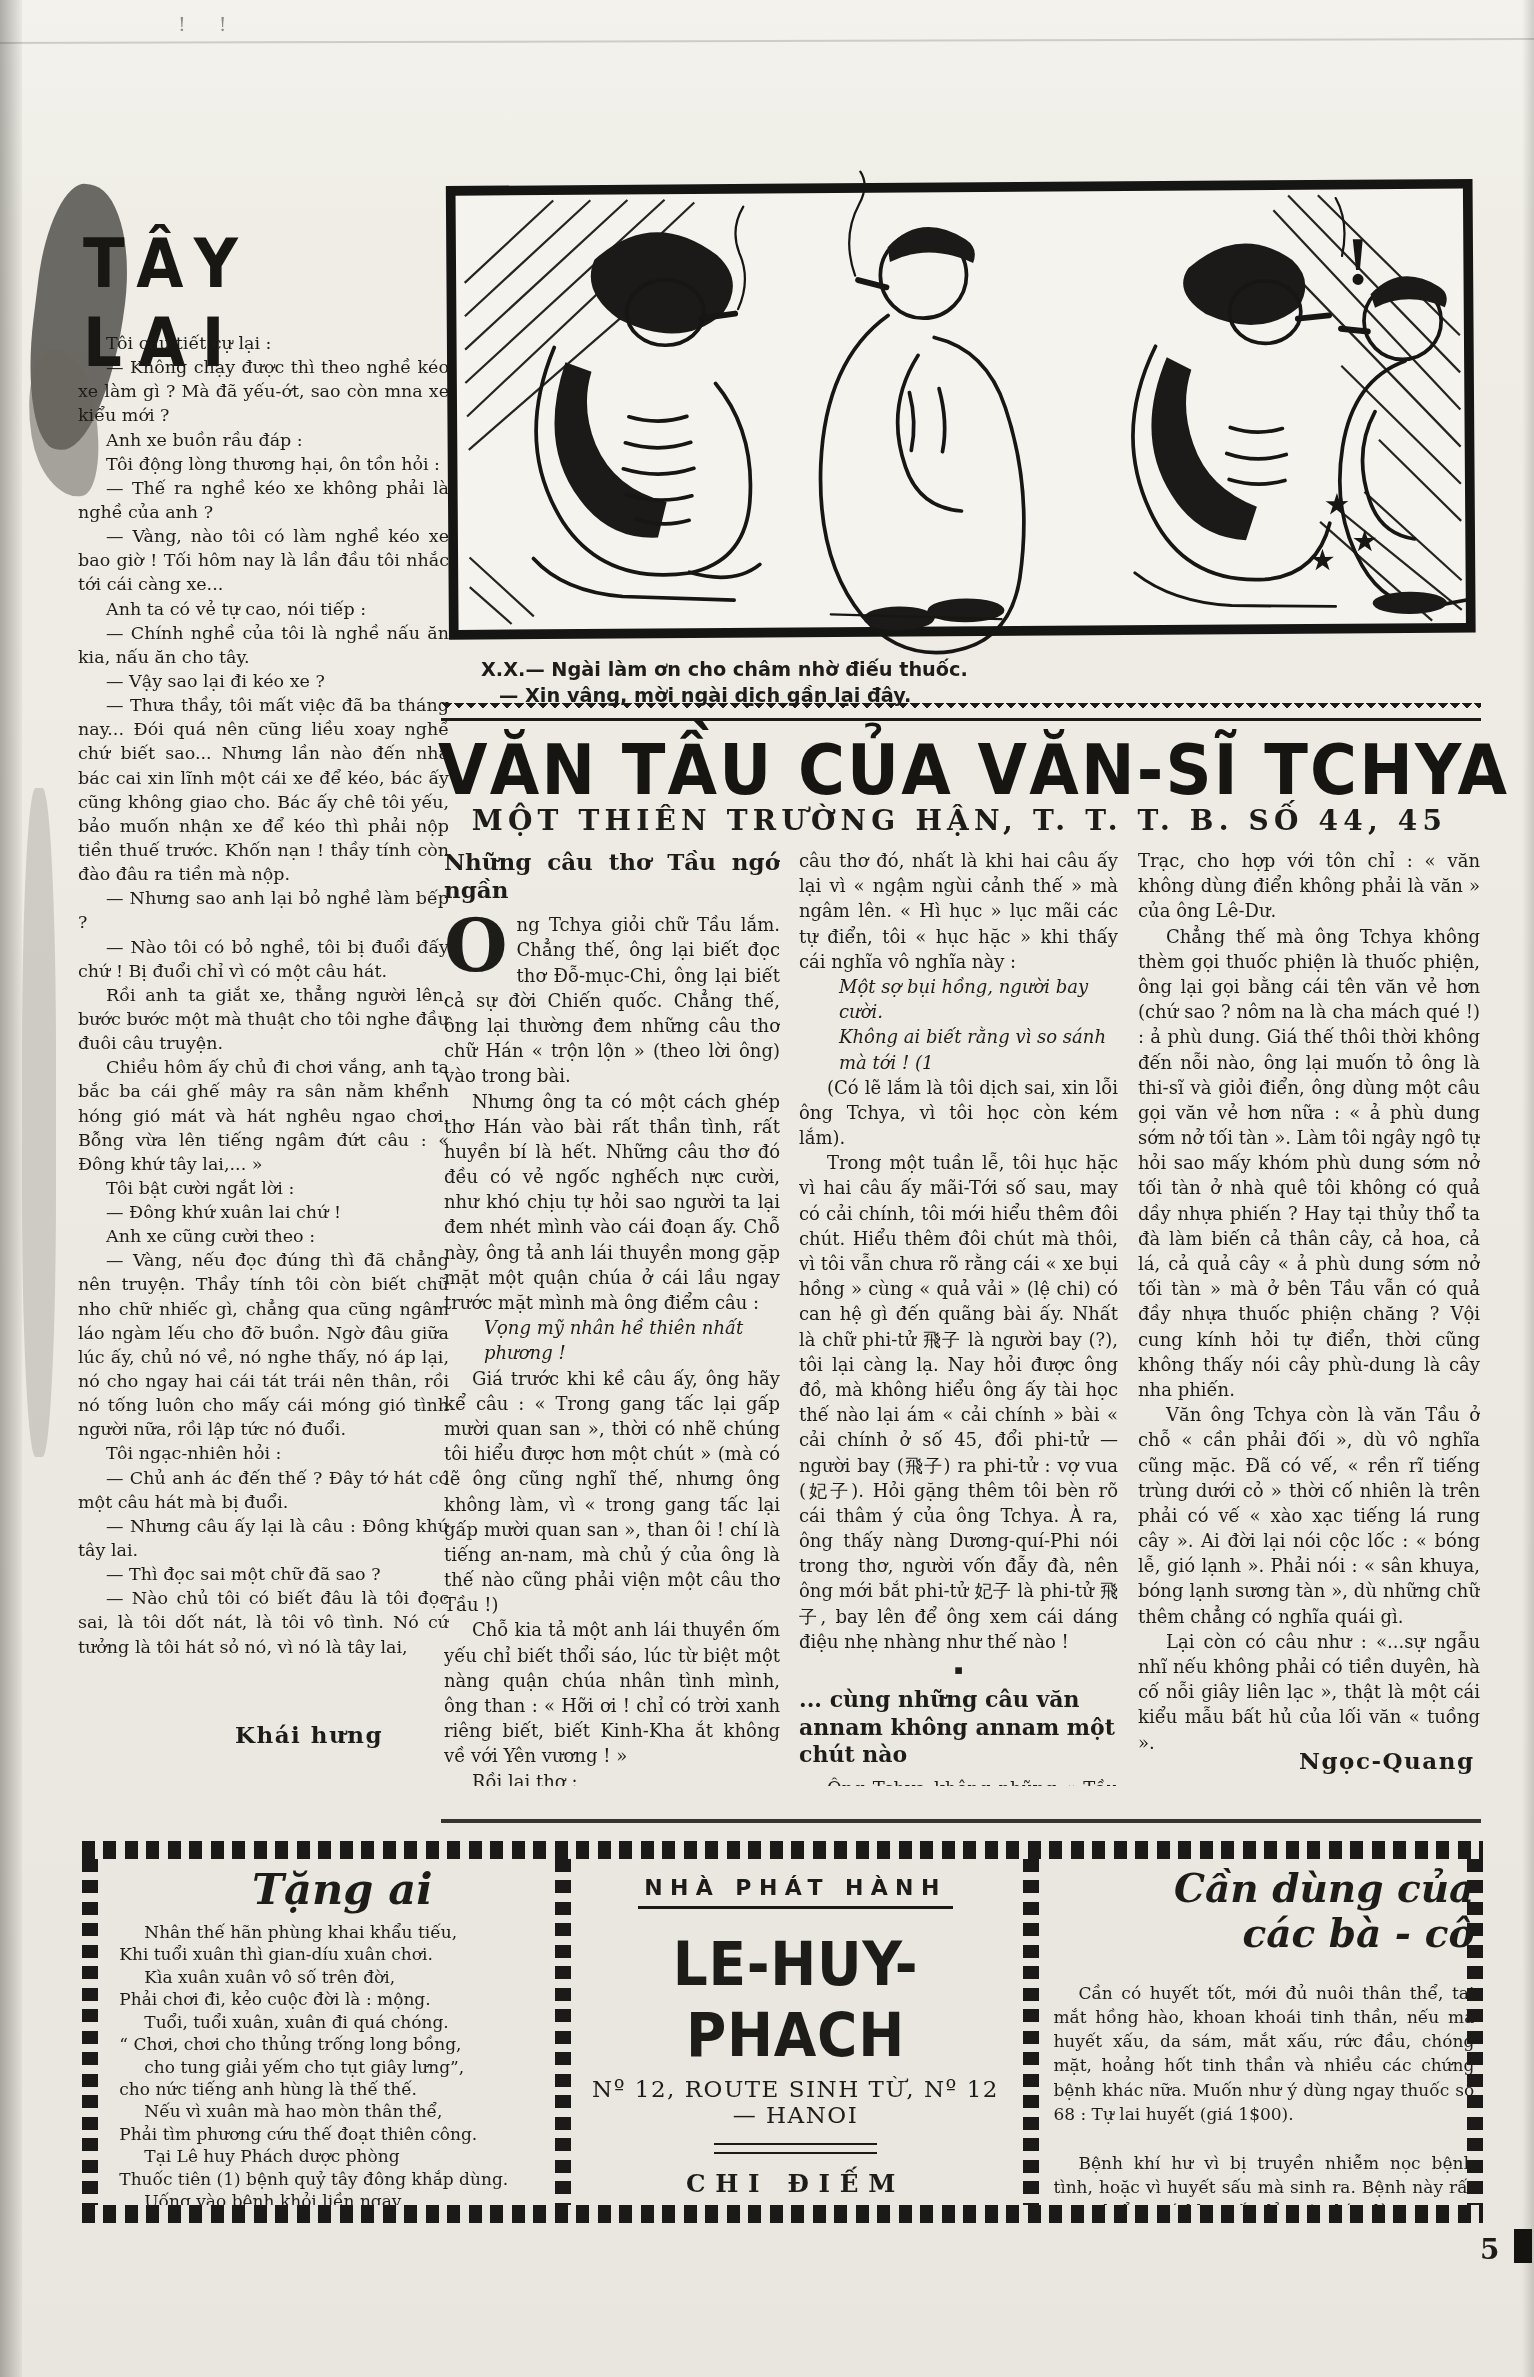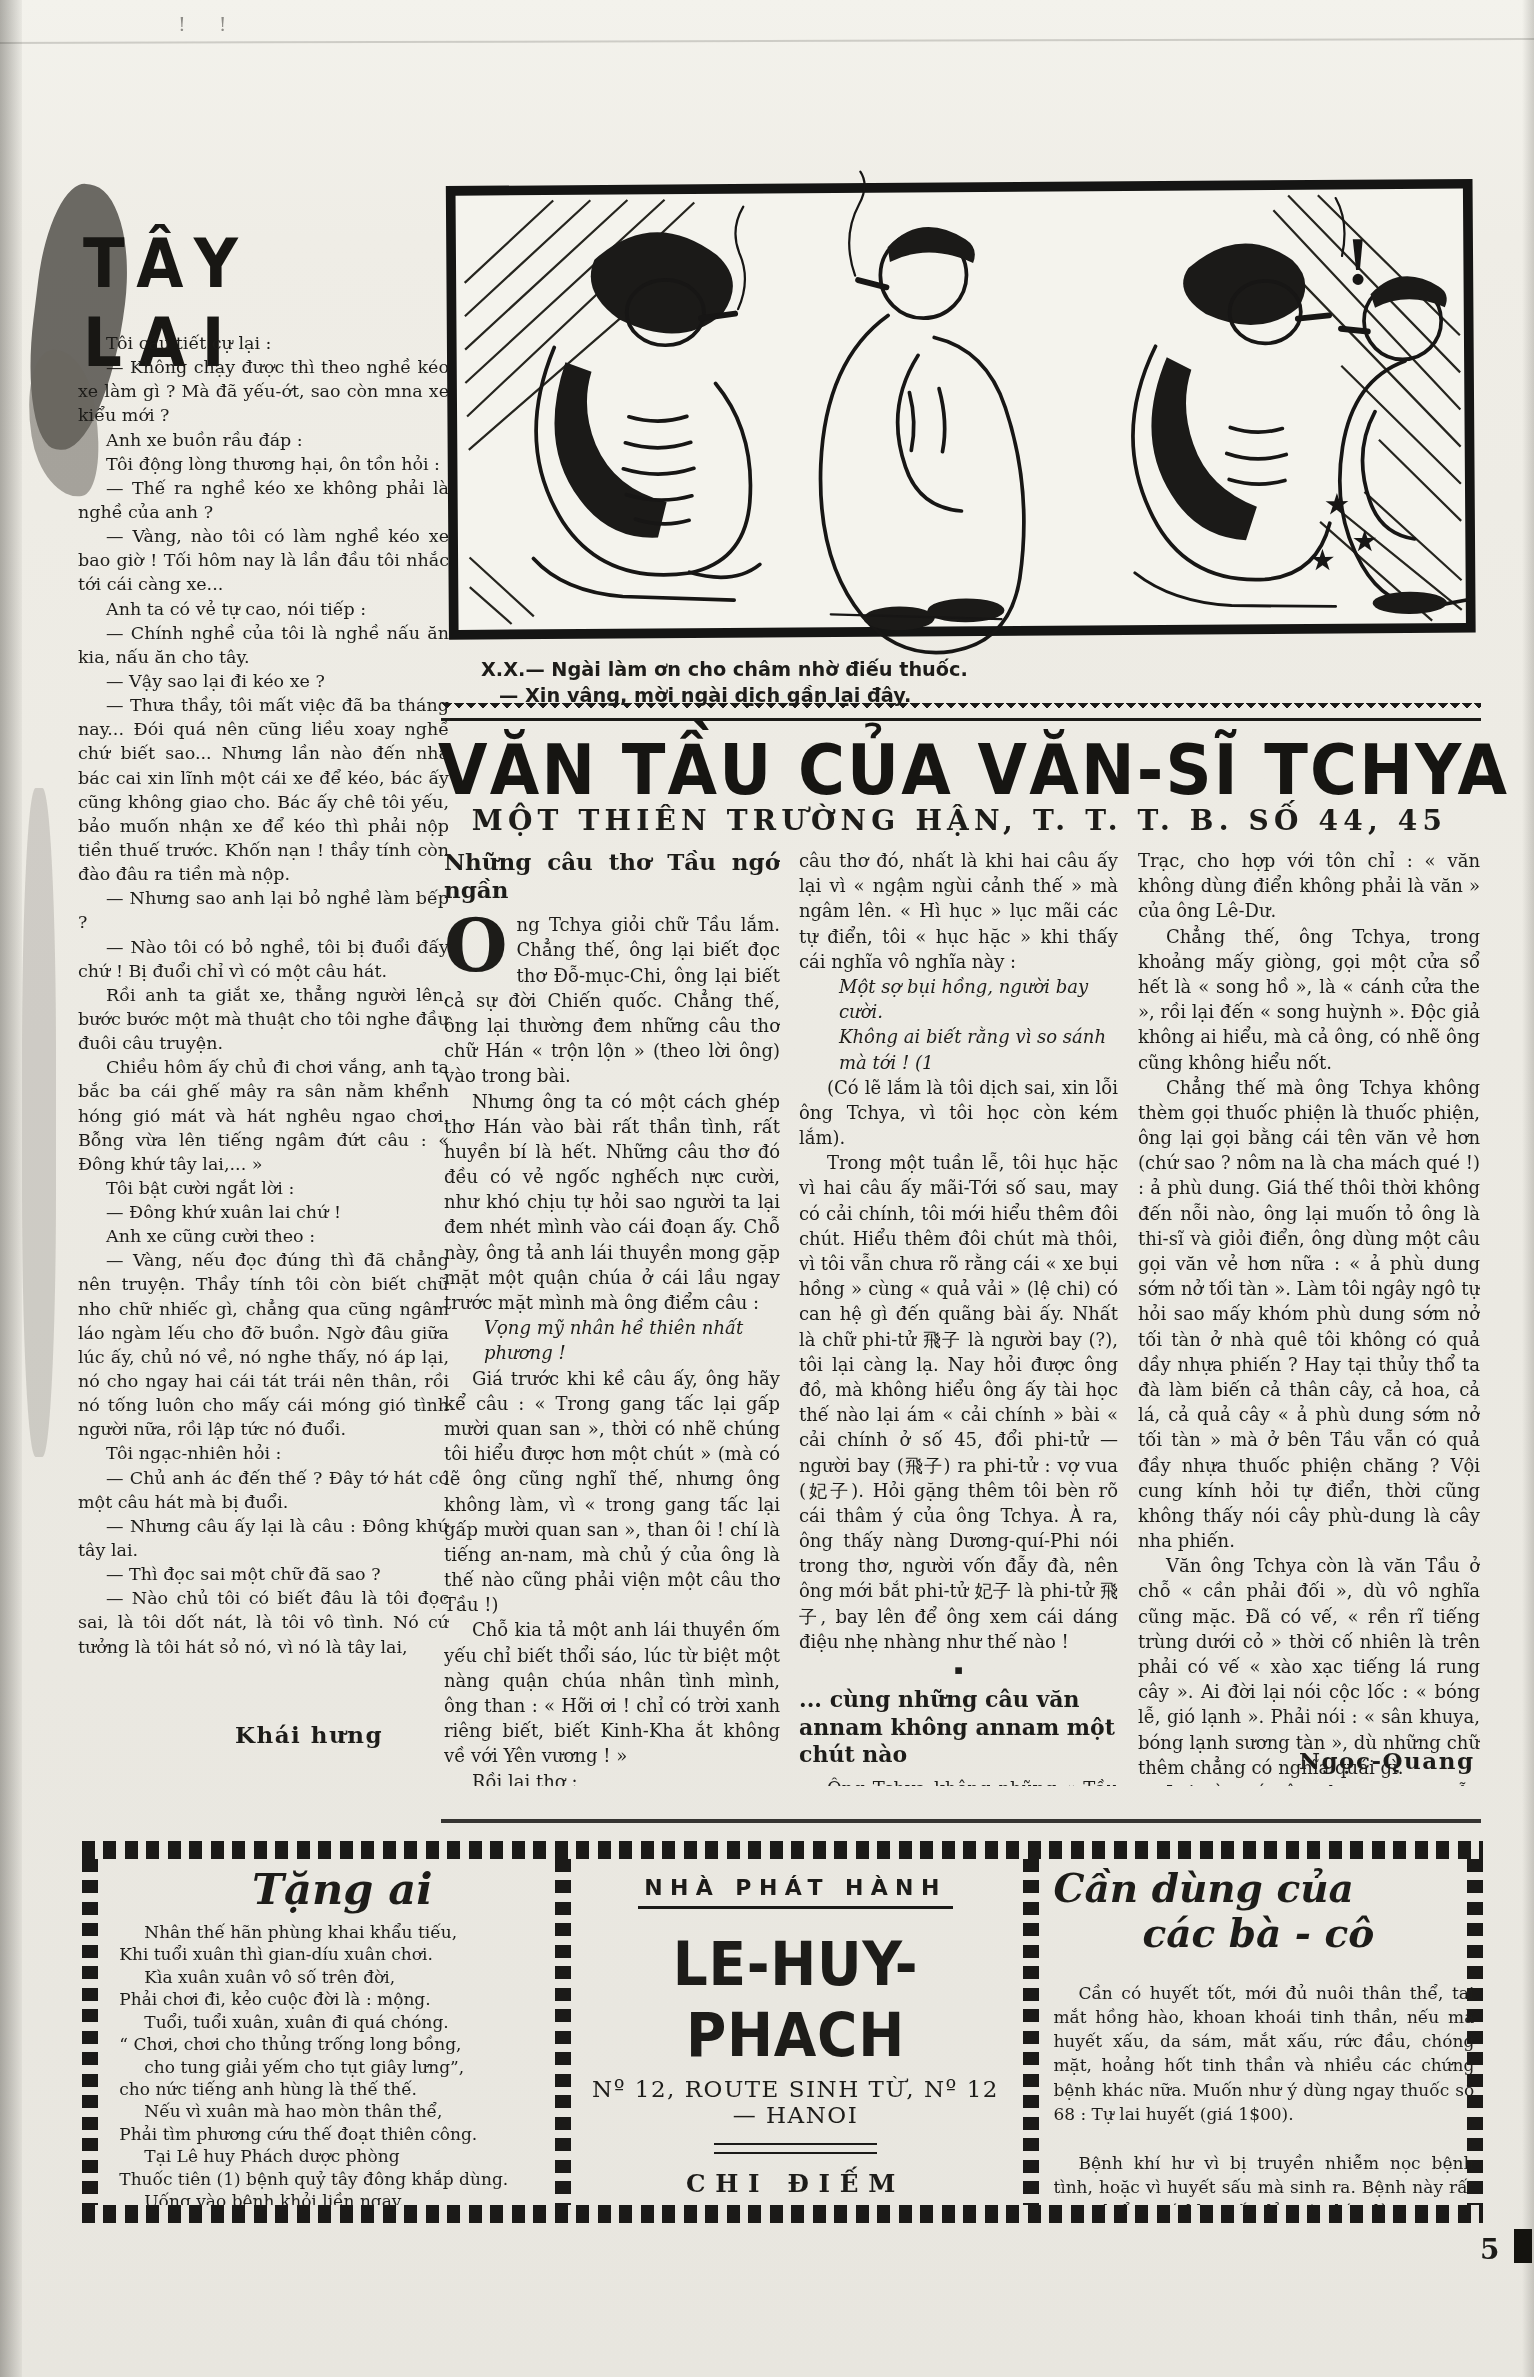--- a/index.html
+++ b/index.html
@@ -78,21 +78,21 @@
   #tangai-title{text-align:center;font-style:italic;font-weight:bold;font-size:43px;margin:1.5px 0 7.4px;}
   #ad-left .poem{font-size:17px;}
   #phathanh-kicker{display:inline-block;font-family:"DejaVu Sans","Liberation Sans",sans-serif;
      font-weight:bold;font-size:22px;letter-spacing:7.4px;border-bottom:3.7px solid #1b1a18;padding:0 6px 6px;}
   #phathanh-title{font-family:"DejaVu Sans","Liberation Sans",sans-serif;font-weight:900;font-size:55px;
      letter-spacing:0.7px;margin-top:19.3px;transform:scaleY(1.1);transform-origin:center top;}
   #phathanh-addr{font-size:23px;margin-top:19.3px;letter-spacing:1.5px;}
   #phathanh-rule{width:163px;height:6.7px;border-top:2.2px solid #1b1a18;border-bottom:2.2px solid #1b1a18;margin:15px auto 0;}
   #chidiem{font-weight:bold;font-size:24.5px;letter-spacing:9.7px;margin-top:15px;}
   #phathanh-body{text-align:justify;font-size:17px;line-height:1.45;padding:10.4px 19.3px 0 22px;font-style:italic;}
-  #candung-t1,#candung-t2{text-align:left;font-style:italic;font-weight:bold;font-size:39px;line-height:1.15;}
+  #candung-t1,#candung-t2{text-align:right;font-style:italic;font-weight:bold;font-size:39px;line-height:1.15;}
   #candung-t2{padding-left:89px;}
   .ad-par{font-size:17px;line-height:1.42;text-align:justify;text-indent:25px;margin:25px 0 0;}
 
   #page-number{position:absolute;left:1480px;top:2233px;font-size:28px;font-weight:bold;}
   #corner-mark{position:absolute;right:3px;top:2229px;width:18px;height:34px;background:#14130f;}
 </style>
 </head>
 <body>
 
 <div id="page">
@@ -230,21 +230,20 @@
         <p class="li t-p">Trong một tuần lễ, tôi hục hặc vì hai câu ấy mãi-Tới số sau, may có cải chính, tôi mới hiểu thêm đôi chút. Hiểu thêm đôi chút mà thôi, vì tôi vẫn chưa rõ rằng cái « xe bụi hồng » cùng « quả vải » (lệ chi) có can hệ gì đến quãng bài ấy. Nhất là chữ phi-tử 飛子 là người bay (?), tôi lại càng lạ. Nay hỏi được ông đồ, mà không hiểu ông ấy tài học thế nào lại ám « cải chính » bài « cải chính ở số 45, đổi phi-tử — người bay (飛子) ra phi-tử : vợ vua (妃子). Hỏi gặng thêm tôi bèn rõ cái thâm ý của ông Tchya. À ra, ông thấy nàng Dương-quí-Phi nói trong thơ, người vốn đẫy đà, nên ông mới bắt phi-tử 妃子 là phi-tử 飛子, bay lên để ông xem cái dáng điệu nhẹ nhàng như thế nào !</p>
         <p class="li t-sep">▪</p>
         <p class="li t-sub">... cùng những câu văn annam không annam một chút nào</p>
         <p class="li t-p">Ông Tchya không những « Tầu » (tàu là Chiệc, chứ không phải tầu là tầu thủy), trong những câu thơ tầu, ông lại còn tầu ngay ở cả văn annam nữa. Mà trúng lý lắm : truyện tầu, nhân vật tần, thơ tầu, thời văn cũng phải có vẻ tầu chứ !</p>
       </div>
 
   </div>
   <div id="col3" class="col">
     <div>
         <p class="li t-p0">Trạc, cho hợp với tôn chỉ : « văn không dùng điển không phải là văn » của ông Lê-Dư.</p>
-        <p class="li t-p">Chẳng thế, ông Tchya, trong khoảng mấy giòng, gọi một cửa sổ hết là « song hồ », là « cánh cửa the », rồi lại đến « song huỳnh ». Độc giả không ai hiểu, mà cả ông, có nhẽ ông cũng không hiểu nốt.</p>
         <p class="li t-p">Chẳng thế mà ông Tchya không thèm gọi thuốc phiện là thuốc phiện, ông lại gọi bằng cái tên văn vẻ hơn (chứ sao ? nôm na là cha mách qué !) : ả phù dung. Giá thế thôi thời không đến nỗi nào, ông lại muốn tỏ ông là thi-sĩ và giỏi điển, ông dùng một câu gọi văn vẻ hơn nữa : « ả phù dung sớm nở tối tàn ». Làm tôi ngây ngô tự hỏi sao mấy khóm phù dung sớm nở tối tàn ở nhà quê tôi không có quả dầy nhựa phiến ? Hay tại thủy thổ ta đà làm biến cả thân cây, cả hoa, cả lá, cả quả cây « ả phù dung sớm nở tối tàn » mà ở bên Tầu vẫn có quả đầy nhựa thuốc phiện chăng ? Vội cung kính hỏi tự điển, thời cũng không thấy nói cây phù-dung là cây nha phiến.</p>
         <p class="li t-p">Văn ông Tchya còn là văn Tầu ở chỗ « cần phải đối », dù vô nghĩa cũng mặc. Đã có vế, « rền rĩ tiếng trùng dưới cỏ » thời cố nhiên là trên phải có vế « xào xạc tiếng lá rung cây ». Ai đời lại nói cộc lốc : « bóng lễ, gió lạnh ». Phải nói : « sân khuya, bóng lạnh sương tàn », dù những chữ thêm chẳng có nghĩa quái gì.</p>
         <p class="li t-p">Lại còn có câu như : «...sự ngẫu nhĩ nếu không phải có tiền duyên, hà cố nỗi giây liên lạc », thật là một cái kiểu mẫu bất hủ của lối văn « tuồng ».</p>
       </div>
   </div>
   <div id="ngoc-quang">Ngọc-Quang</div>
   <div id="article-bottom-rule"></div>
 
   <div id="ads">
     <div class="chk-h chk-top"></div>

